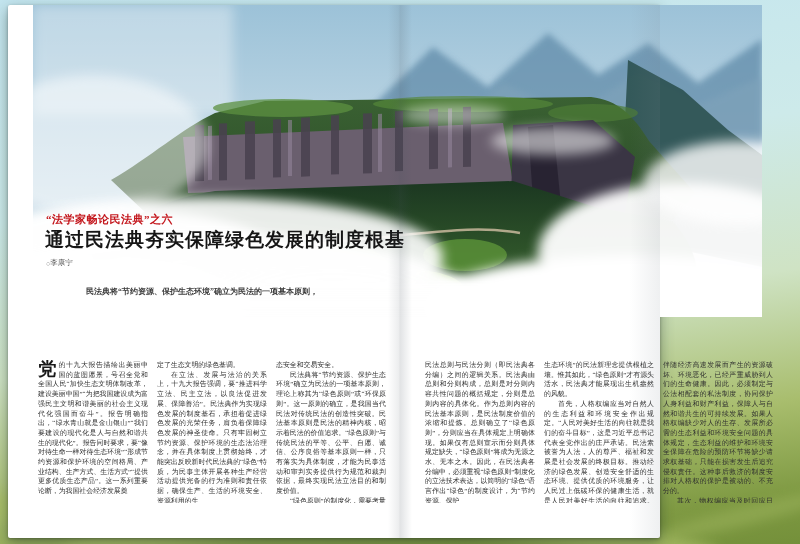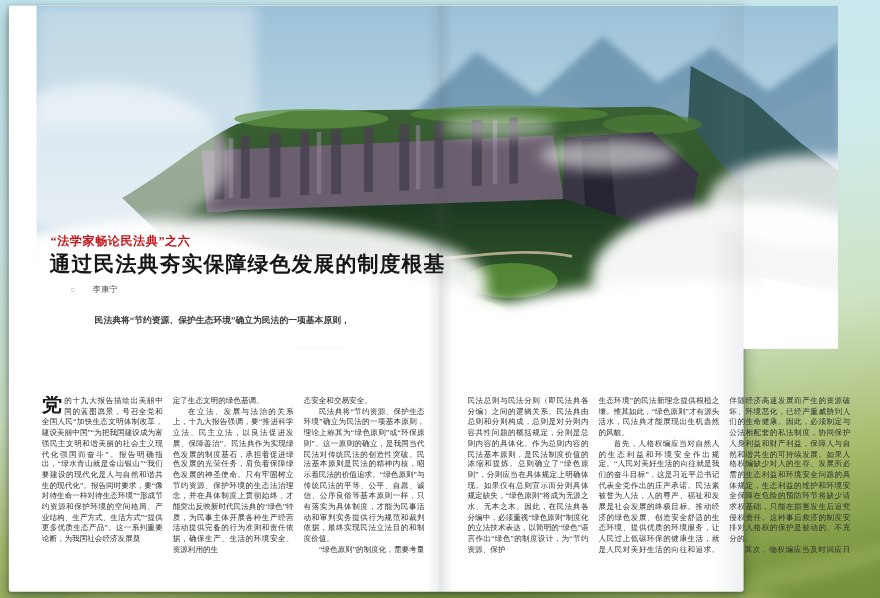--- a/index.html
+++ b/index.html
@@ -7,33 +7,33 @@
   .stage{position:relative;width:800px;height:544px;
     background:linear-gradient(172deg,#c3e5ef 0%,#cdeaea 34%,#cfe3c4 58%,#a8bd6d 78%,#7f9a43 92%,#74903a 100%);
     overflow:hidden;}
   .leaf{position:absolute;background:#b9cc74;opacity:.55;filter:blur(6px);border-radius:50%;}
   .leaf.l1{width:260px;height:26px;left:60px;top:516px;transform:rotate(-8deg);}
   .leaf.l2{width:300px;height:22px;left:420px;top:524px;transform:rotate(6deg);background:#c4d67f;}
   .leaf.l3{width:200px;height:18px;left:640px;top:508px;transform:rotate(-14deg);background:#9cb35c;}
   .leaf.l4{width:180px;height:30px;left:-40px;top:500px;transform:rotate(12deg);background:#a9bf63;}
 
   .spread{position:absolute;left:8px;top:5px;width:652px;height:533px;background:#ffffff;
-    border-radius:2px;box-shadow:0 5px 14px rgba(30,50,40,.45), 0 1px 3px rgba(0,0,0,.3);padding-left:16px;}
+    border-radius:2px;box-shadow:0 5px 14px rgba(30,50,40,.45), 0 1px 3px rgba(0,0,0,.3);}
   .photo{position:absolute;left:25px;top:0;width:729px;height:312px;overflow:hidden;}
   .photo svg{display:block;width:100%;height:100%;}
   .spine{position:absolute;left:380px;top:0;width:24px;height:533px;pointer-events:none;
     background:linear-gradient(90deg,rgba(0,0,0,0) 0%,rgba(70,80,90,.10) 45%,rgba(70,80,90,.16) 50%,rgba(0,0,0,0) 100%);}
   .edgeshade{position:absolute;right:0;top:0;width:30px;height:533px;pointer-events:none;
     background:linear-gradient(90deg,rgba(0,0,0,0),rgba(120,130,140,.12));}
 
   .series{position:absolute;left:38px;top:207px;font-size:11px;font-weight:700;color:#c3161c;
     letter-spacing:.5px;font-family:"Liberation Serif",serif;}
   .title{position:absolute;left:37px;top:222px;font-size:19px;font-weight:800;color:#161616;
     letter-spacing:1px;font-family:"Liberation Sans",sans-serif;}
-  .byline{position:absolute;left:56px;top:253px;font-size:7.5px;color:#5a5a5a;display:flex;align-items:center;gap:16px;
+  .byline{position:absolute;left:38px;top:253px;font-size:7.5px;color:#5a5a5a;display:flex;align-items:center;gap:0;
     font-family:"Liberation Sans",sans-serif;}
   .byline .marker{font-size:7px;color:#8a8a8a;}
   .abstract{position:absolute;left:54px;top:279px;width:338px;color:#3a3a3a;font-weight:600;
     font-size:8px;line-height:15px;}
   .abstract .a1{padding-left:24px;}
 
   .col{position:absolute;top:355px;height:143px;overflow:hidden;color:#2f2f2f;
     font-size:6.9px;line-height:9.7px;text-align:justify;}
   .col p{margin:0;}
   .col p.indent{text-indent:14px;}

